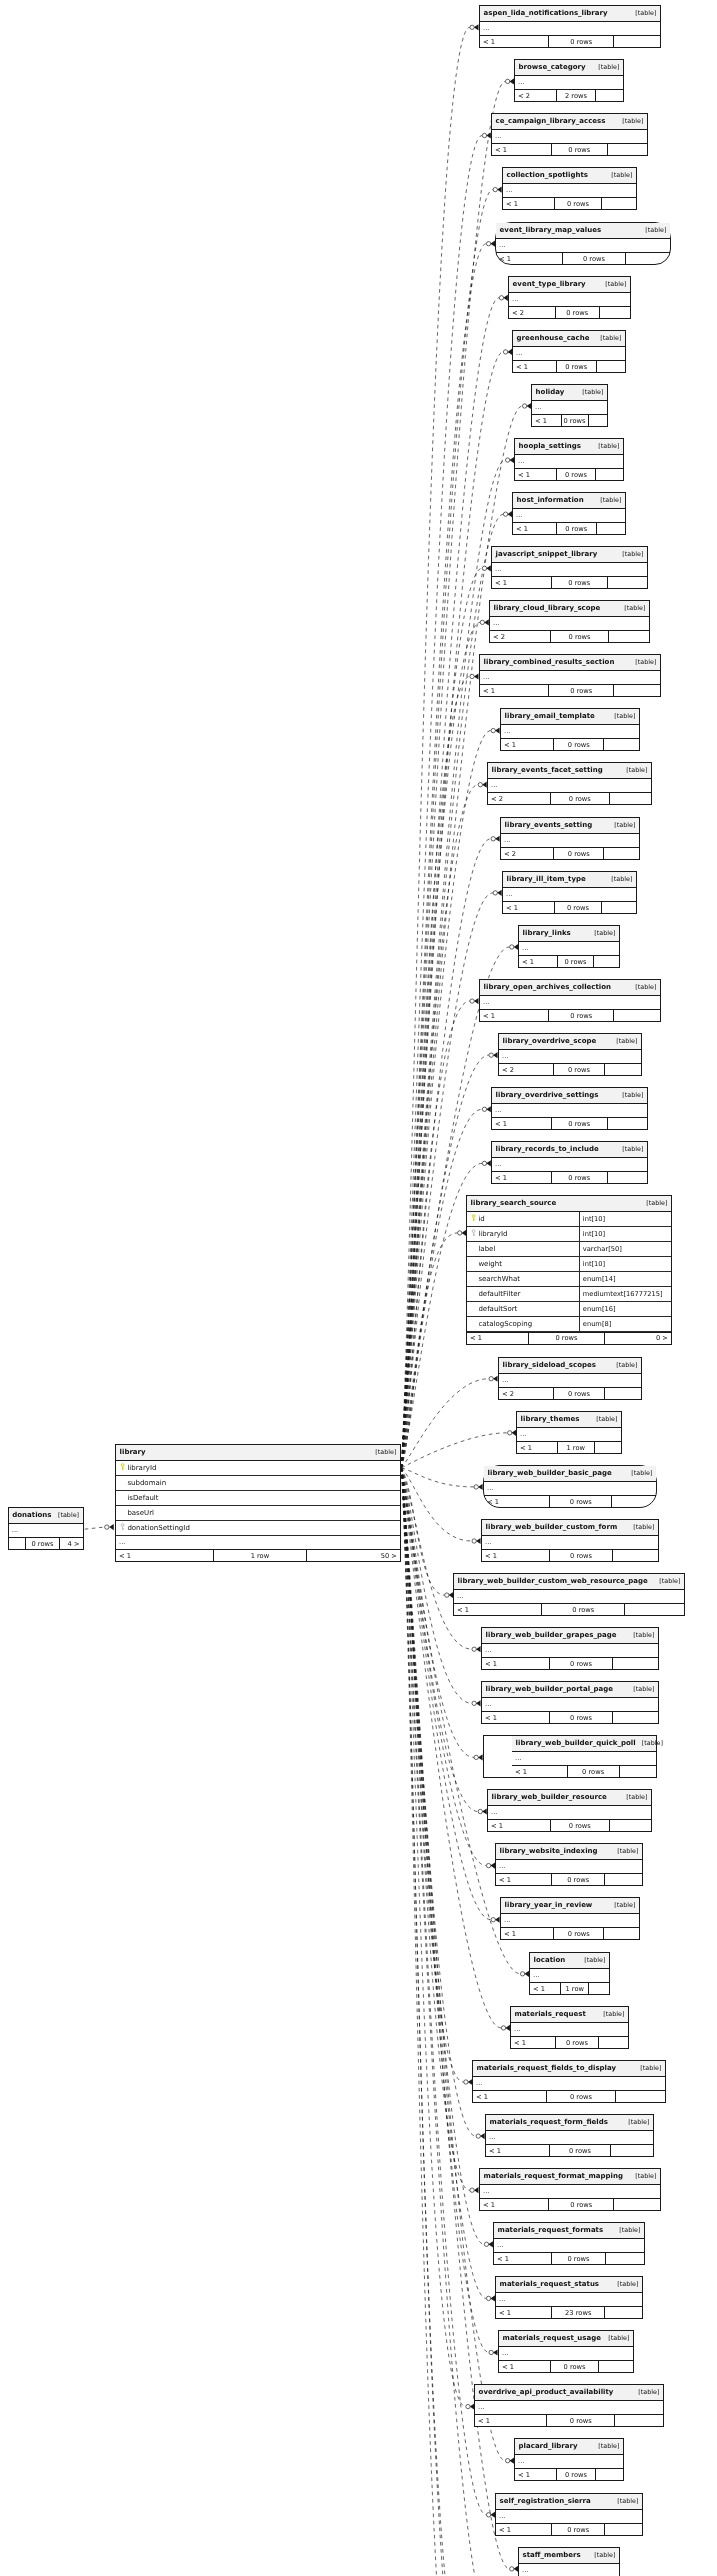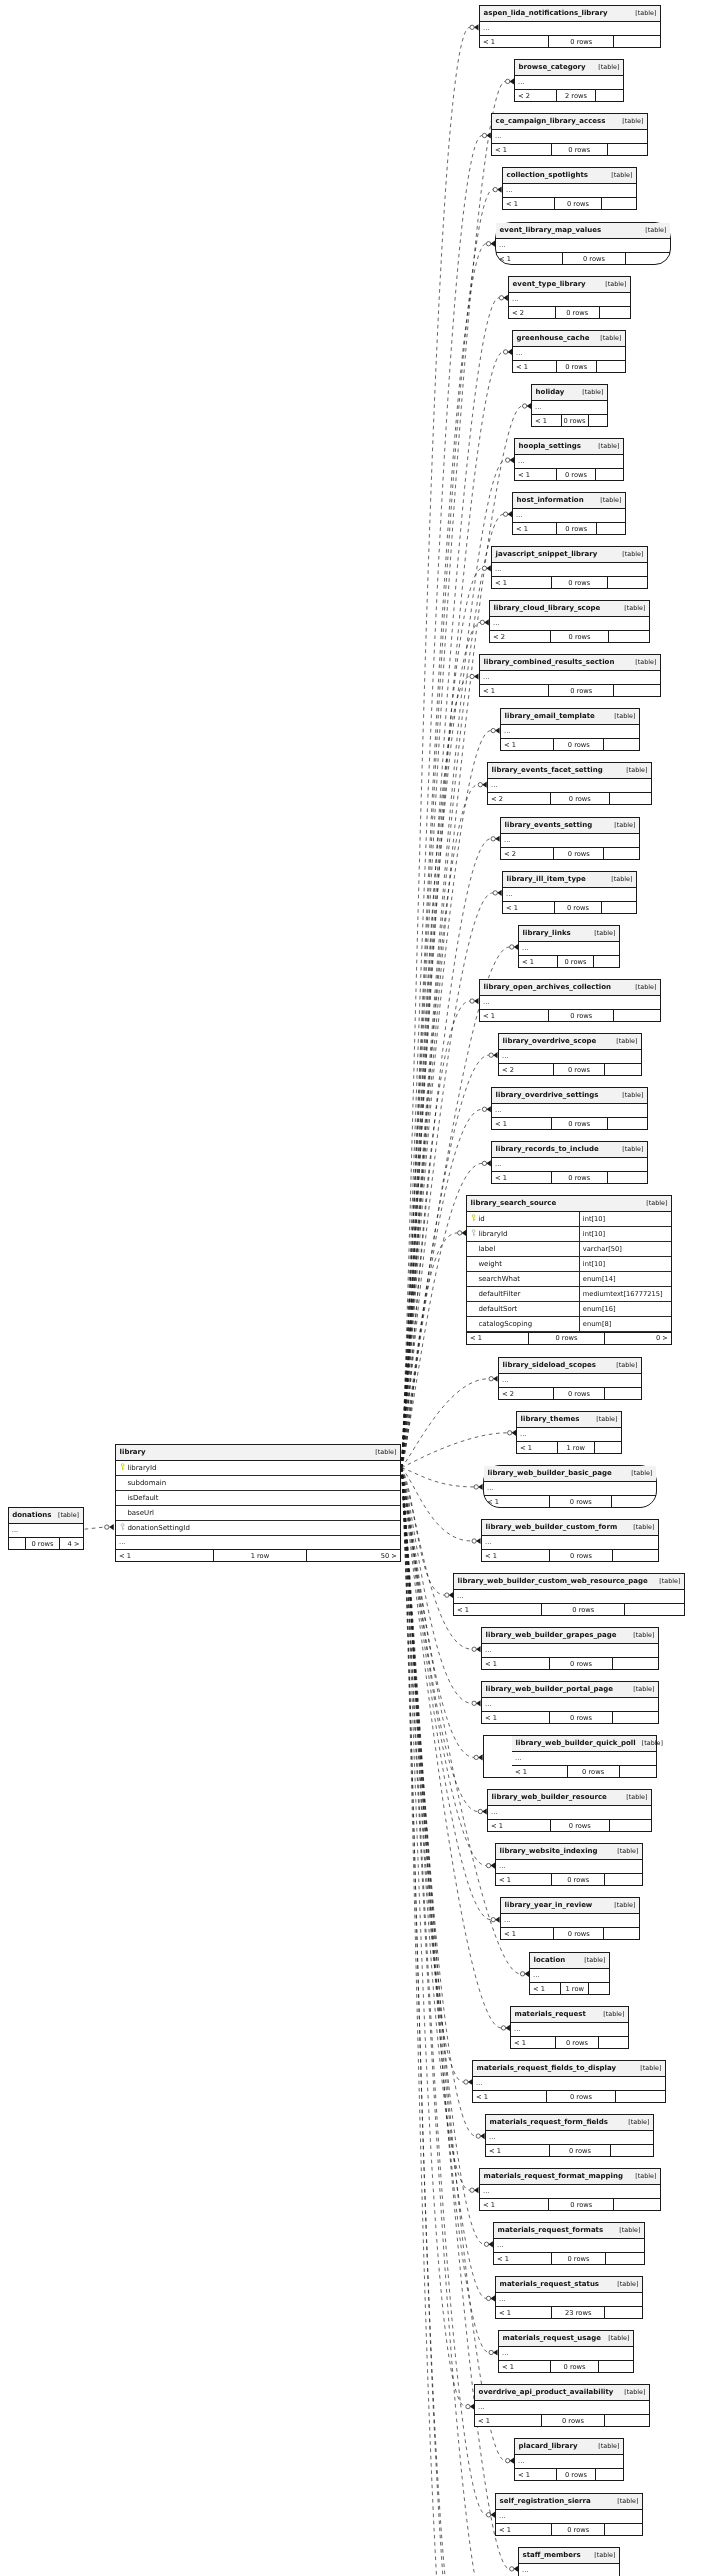--- a/index.html
+++ b/index.html
@@ -812,21 +812,21 @@
         <span class="tname">materials_request_usage</span>
         <span class="ttag">[table]</span>
       </div>
       <div class="mid">...</div>
       <div class="ftr">
         <div class="c" style="width: 38%;">&lt; 1</div>
         <div class="c sep ctr" style="width: 36%;">0 rows</div>
         <div class="c sep rgt" style="width: 26%;"></div>
       </div>
     </div>
-    <div class="tbox" style="left: 474px; top: 2384px; width: 176px;">
+    <div class="tbox" style="left: 474px; top: 2384px; width: 190px;">
       <div class="hdr">
         <span class="tname">overdrive_api_product_availability</span>
         <span class="ttag">[table]</span>
       </div>
       <div class="mid">...</div>
       <div class="ftr">
         <div class="c" style="width: 38%;">&lt; 1</div>
         <div class="c sep ctr" style="width: 36%;">0 rows</div>
         <div class="c sep rgt" style="width: 26%;"></div>
       </div>

